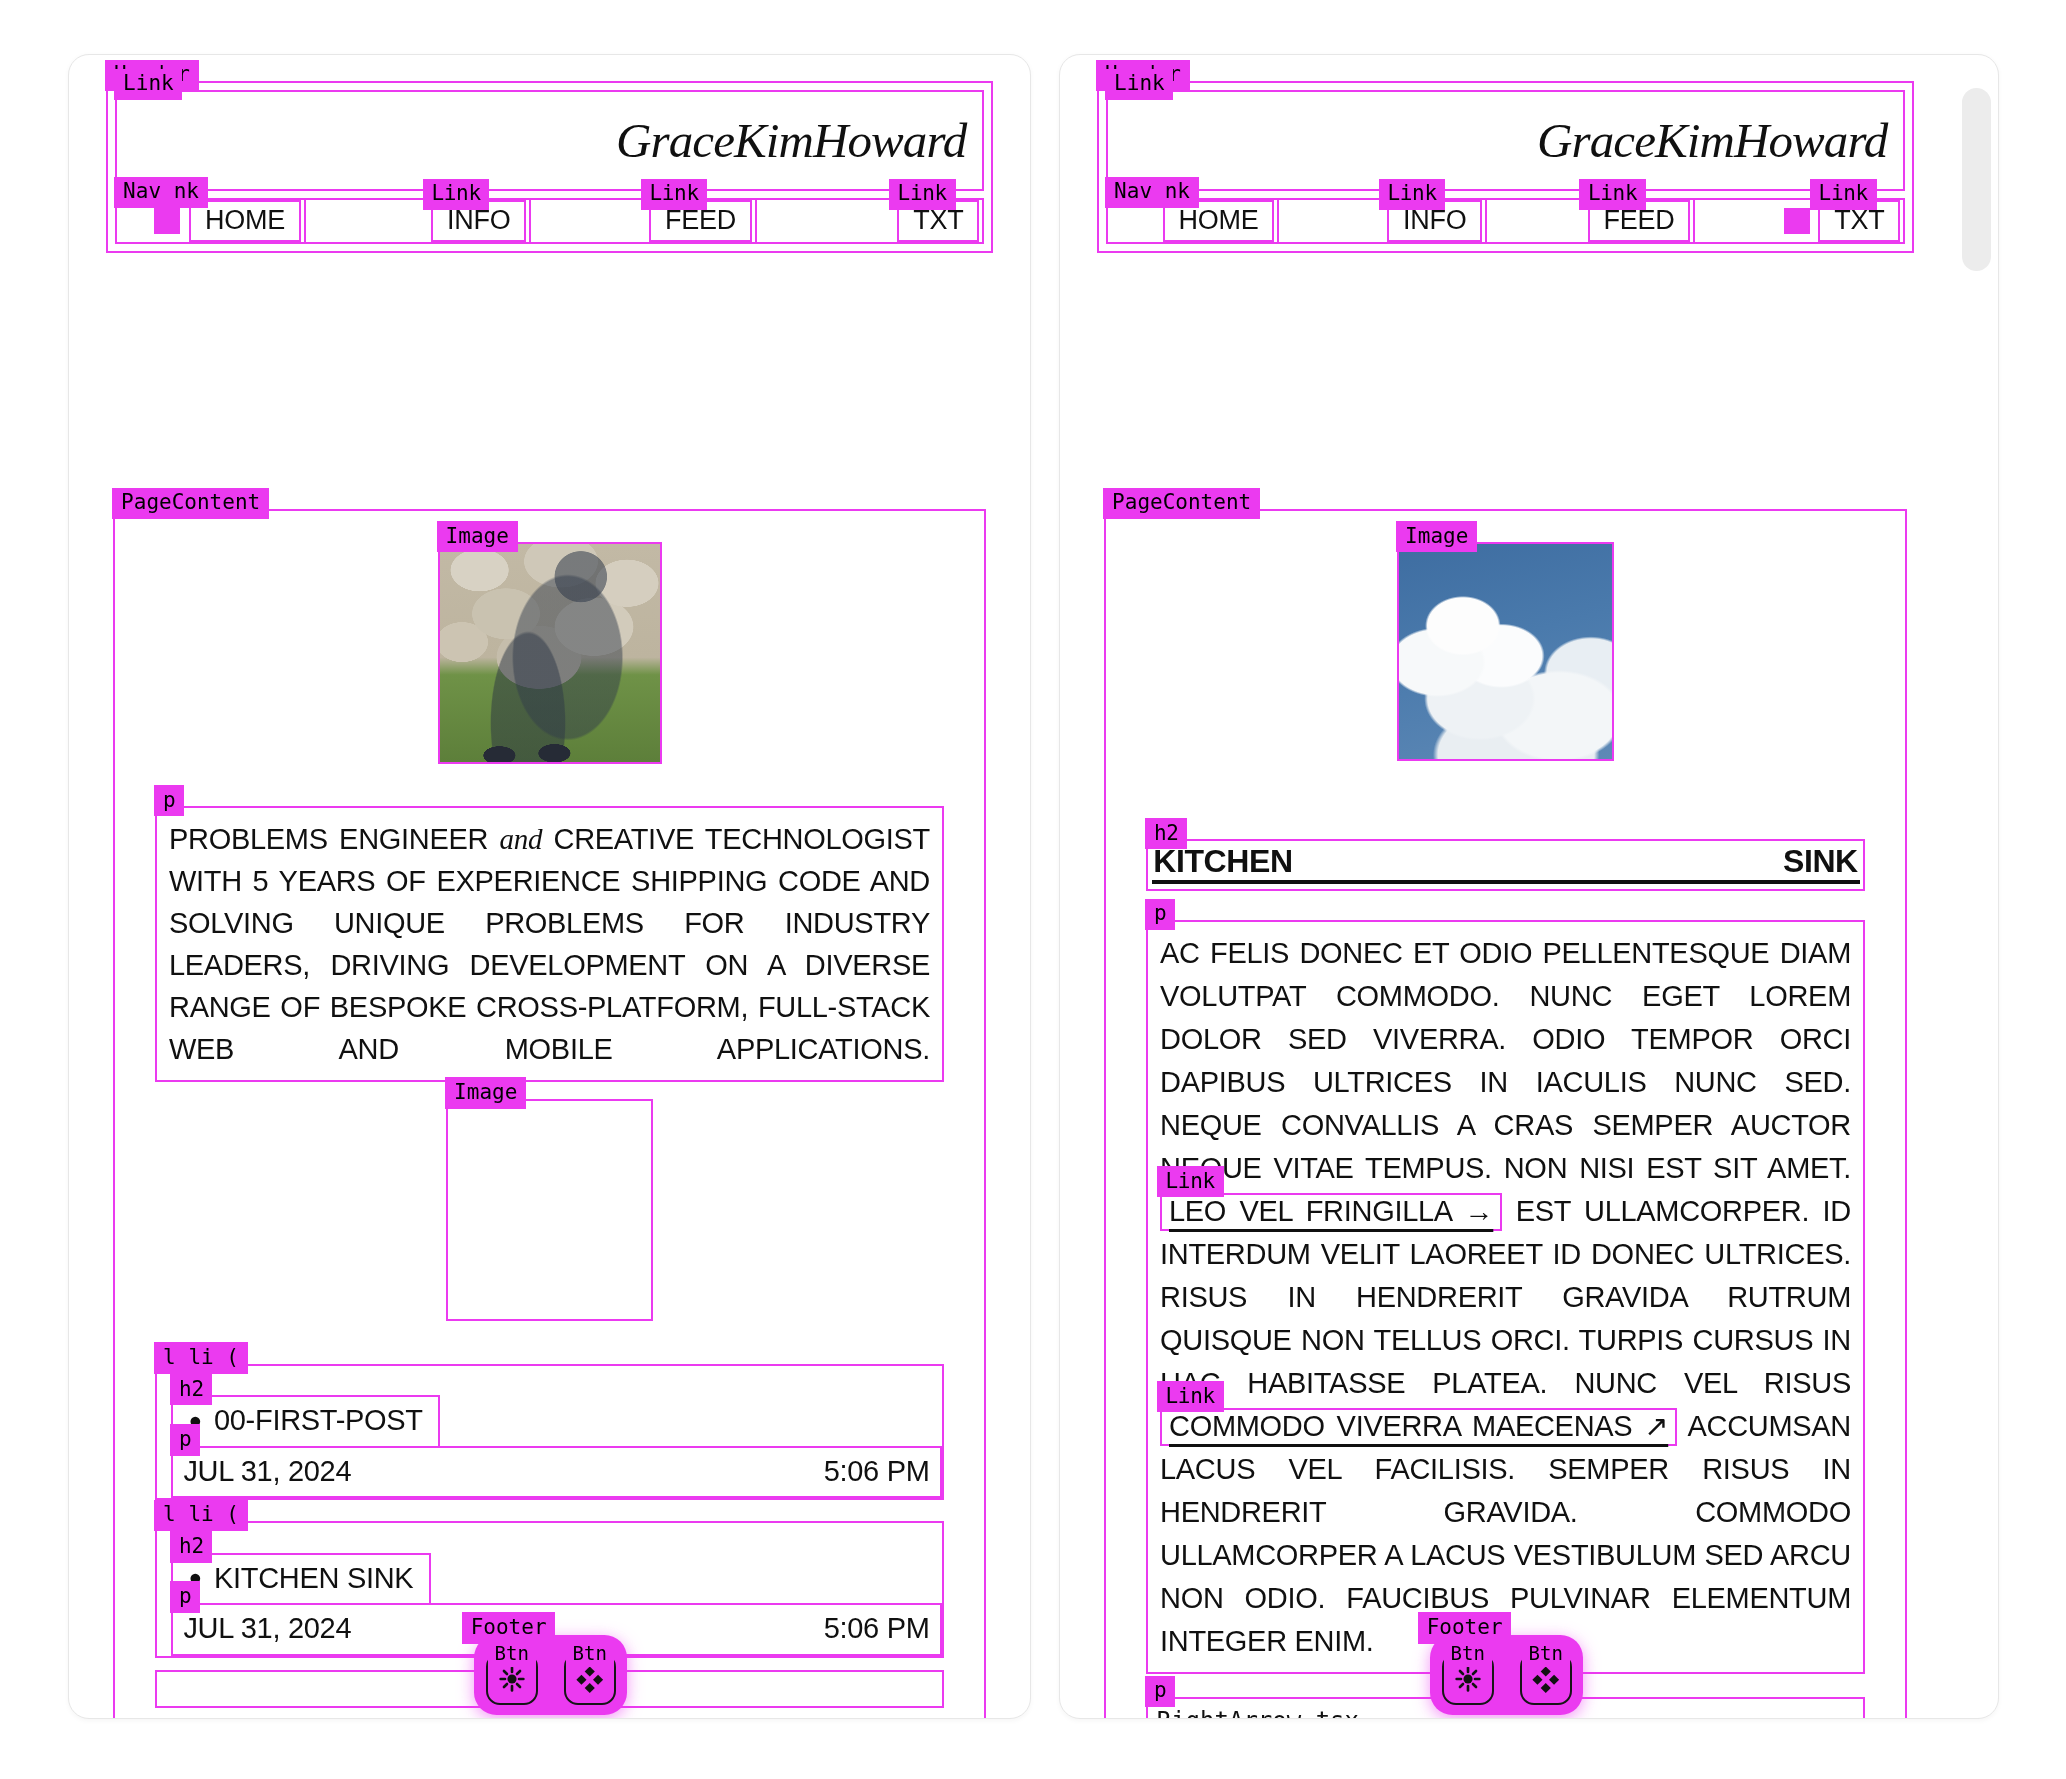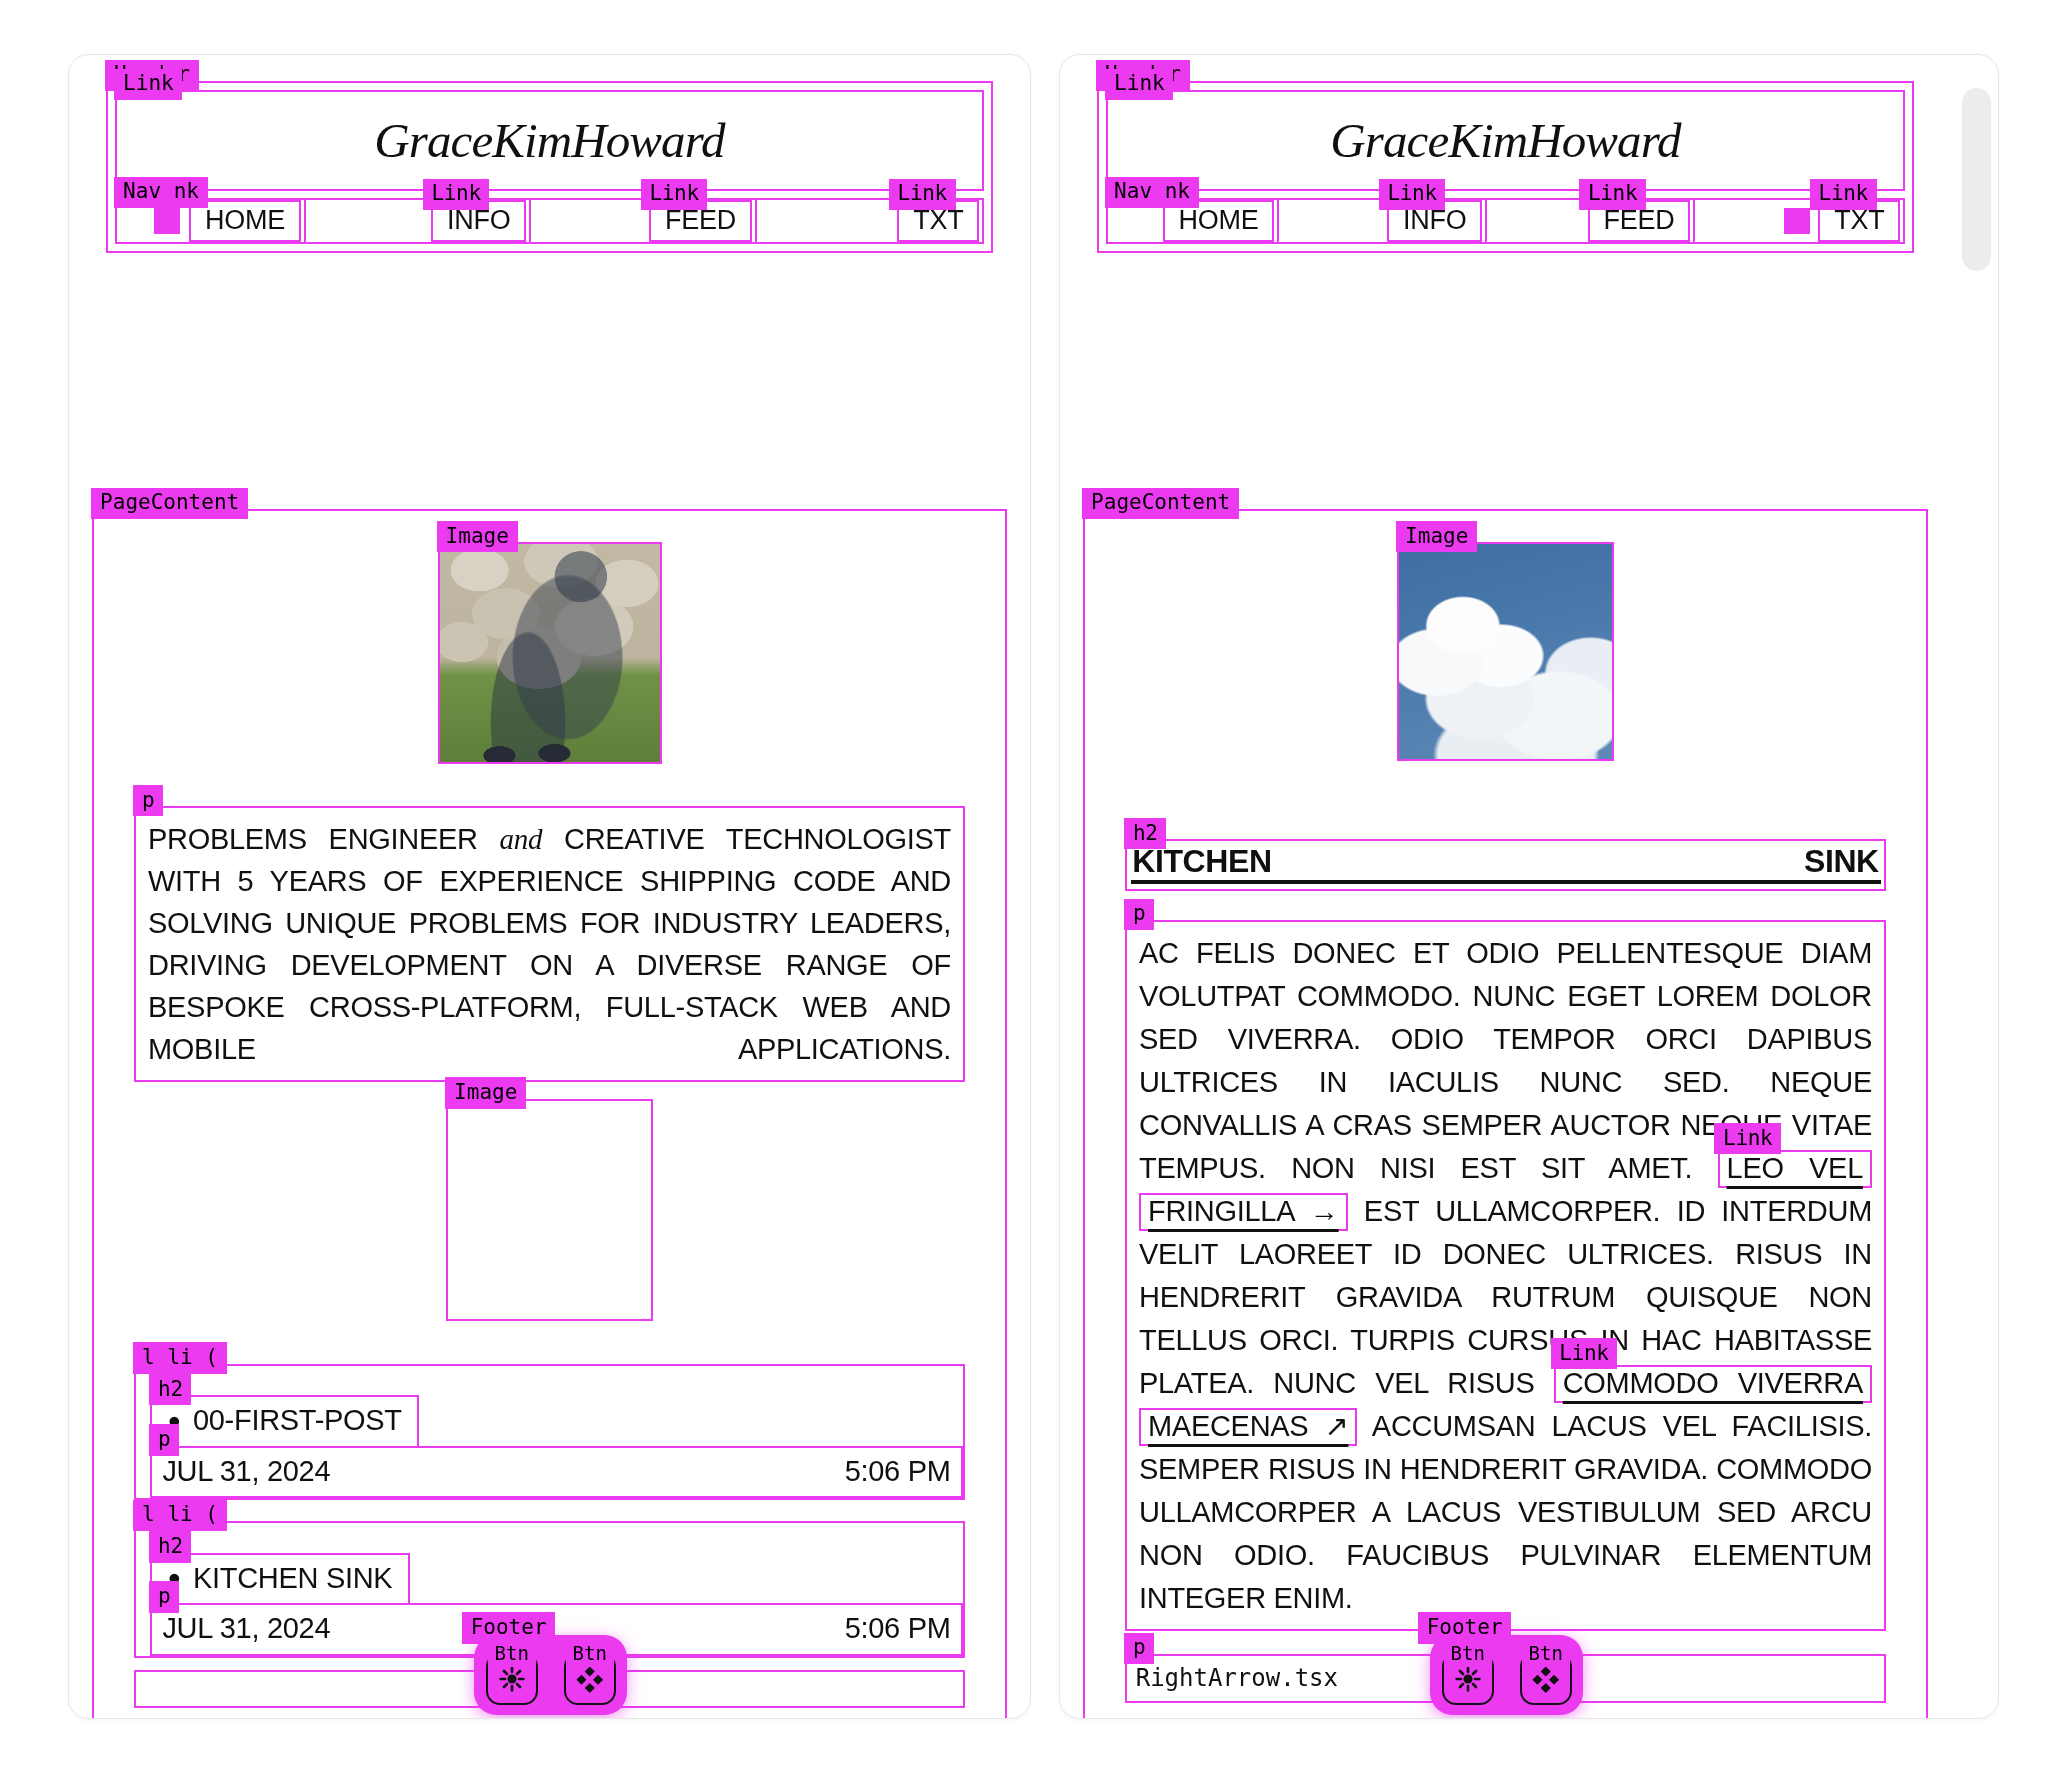--- a/index.html
+++ b/index.html
@@ -34,38 +34,38 @@
     position:absolute;top:-23.5px;left:-2.6px;z-index:6;
     background:var(--mag);color:#000;
     font:21px/1.25 "DejaVu Sans Mono",monospace;
     padding:1.7px 8.7px 3.5px;white-space:nowrap;
   }
   .chip.shift{left:-10.4px}
   .marker{width:26px;height:26px;background:var(--mag);flex:0 0 auto}
   
   .siteheader{margin:26px 37px 0;height:172px;display:flex;flex-direction:column}
   .titlelink{margin:7px 7px 0;height:106px;display:flex;align-items:center;padding:0 15.6px}
-  .titlerow{flex:1;display:flex;justify-content:center;align-items:baseline}
+  .titlerow{flex:1;display:flex;justify-content:flex-end;align-items:baseline}
   .titleword{
     font-family:"Liberation Serif",serif;font-style:italic;font-weight:500;
     font-size:49px;letter-spacing:-0.9px;
   }
   .mainnav{
     margin:7px 7px 7px;flex:1;display:grid;grid-template-columns:repeat(4,1fr);gap:37px;
   }
   .ncell{display:flex;align-items:center;gap:8.7px;padding:0 2.6px}
   .ncell.c1{justify-content:flex-end}
   .ncell.c2,.ncell.c3,.ncell.c4{justify-content:flex-end}
   .ncell.c1,.ncell.c2,.ncell.c3{border-right:2.6px solid var(--mag)}
   .nlink{
     border:2.6px solid var(--mag);position:relative;padding:2.6px 14px 4.3px;
     font-size:27px;font-weight:500;letter-spacing:-0.3px;
   }
   
-  .pagecontent{margin:256px 23px 0;padding:14px 40px 12px 40px}
+  .pagecontent{margin:256px 44px 0;padding:14px 40px 12px 40px}
   .card.left .pagecontent{margin-top:256px}
   .card.right .pagecontent{height:1477px}
   .imgbox{margin:17.4px auto 0;position:relative;border:2.6px solid var(--mag)}
   .imgfill{position:absolute;inset:0}
   .img-rocks{width:224px;height:222px;
     background:
       radial-gradient(48px 35px at 18% 12%, #d8d2c4 0 60%, transparent 61%),
       radial-gradient(61px 43px at 55% 8%, #cfc8b8 0 60%, transparent 61%),
       radial-gradient(52px 39px at 85% 18%, #d5cebf 0 60%, transparent 61%),
       radial-gradient(56px 42px at 30% 32%, #c9c2b0 0 60%, transparent 61%),

